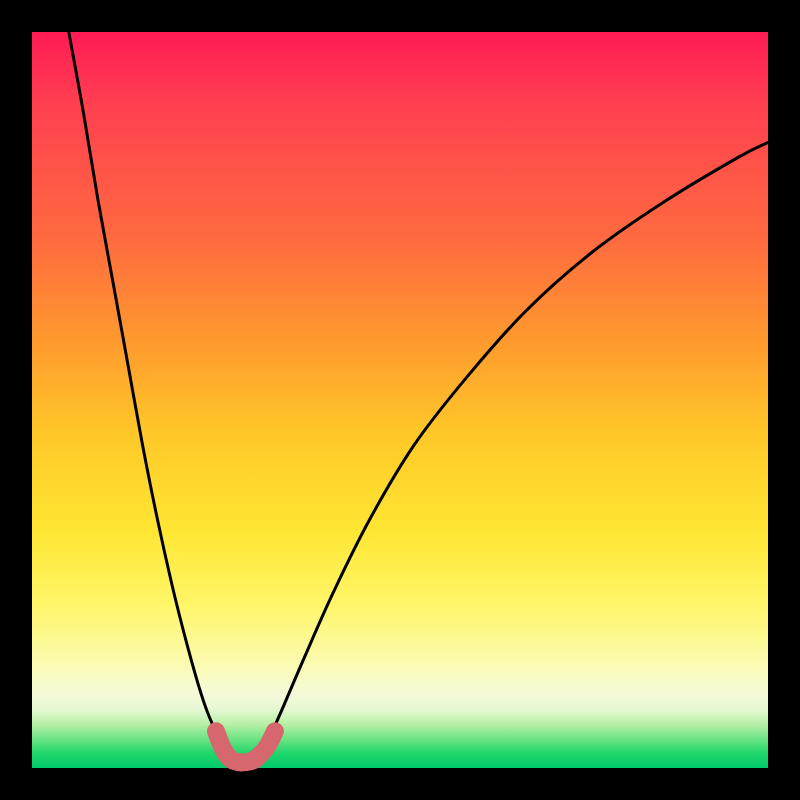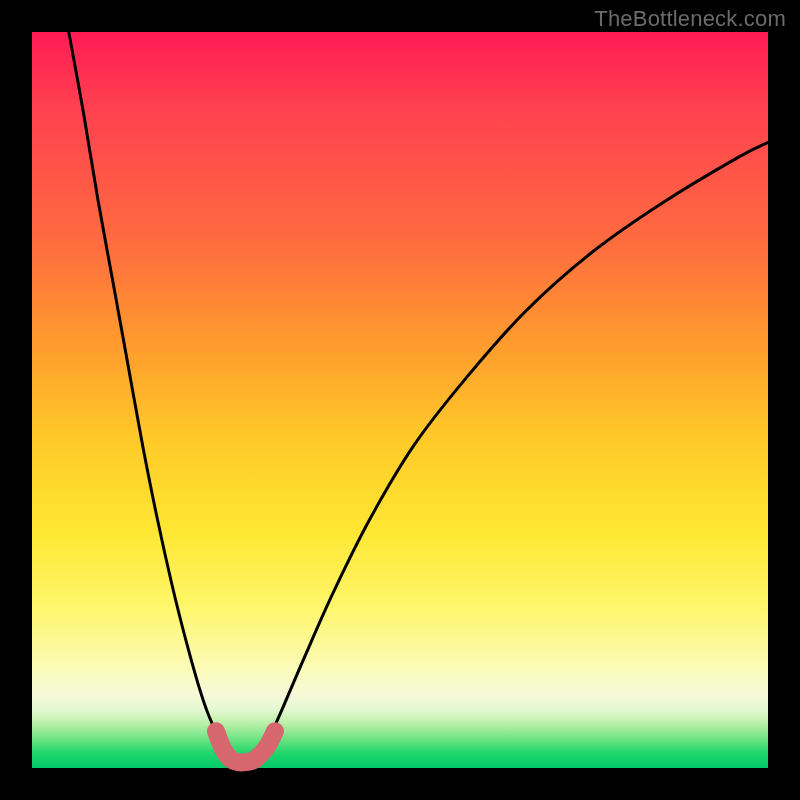--- a/index.html
+++ b/index.html
@@ -58,21 +58,20 @@
     height: 800px;
     pointer-events: none;
   }
 </style>
 </head>
 <body>
 
 <div class="frame">
   <div class="plot-area"></div>
 
-  <div class="watermark">TheBottleneck.com</div>
 
   <svg class="curves" viewBox="0 0 800 800">
     <g>
       <path fill="none" stroke="#000000" stroke-width="3" stroke-linecap="round" d="M 68.8 32.0 C 71.3 45.5, 78.6 84.7, 83.5 113.0 C 88.4 141.2, 93.3 173.1, 98.2 201.3 C 103.1 229.5, 108.1 255.3, 113.0 282.2 C 117.9 309.2, 122.8 336.2, 127.7 363.2 C 132.6 390.2, 137.5 418.4, 142.4 444.2 C 147.3 469.9, 152.2 494.5, 157.1 517.8 C 162.0 541.1, 166.9 563.1, 171.8 584.0 C 176.7 604.9, 181.7 624.5, 186.6 642.9 C 191.5 661.3, 197.0 680.9, 201.3 694.4 C 205.6 707.9, 208.6 715.9, 212.3 723.8 C 216.0 731.8, 221.5 739.2, 223.4 742.2"></path>
       <path fill="none" stroke="#000000" stroke-width="3" stroke-linecap="round" d="M 267.5 742.2 C 270.0 736.7, 276.1 723.2, 282.2 709.1 C 288.4 695.0, 295.7 677.2, 304.3 657.6 C 312.9 638.0, 322.7 614.7, 333.8 591.4 C 344.8 568.1, 357.1 542.3, 370.6 517.8 C 384.1 493.2, 398.8 467.5, 414.7 444.2 C 430.7 420.9, 447.8 400.0, 466.2 377.9 C 484.6 355.8, 504.3 332.5, 525.1 311.7 C 546.0 290.8, 568.1 271.2, 591.4 252.8 C 614.7 234.4, 640.4 217.2, 665.0 201.3 C 689.5 185.3, 721.4 166.9, 738.6 157.1 C 755.7 147.3, 763.1 144.9, 768.0 142.4"></path>
       <path fill="none" stroke="#d6676f" stroke-width="18" stroke-linecap="round" stroke-linejoin="round" d="M 216.0 731.2 C 217.2 734.3, 220.9 744.9, 223.4 749.6 C 225.8 754.3, 228.3 757.1, 230.7 759.2 C 233.2 761.3, 235.6 761.6, 238.1 762.1 C 240.5 762.6, 243.0 762.4, 245.4 762.1 C 247.9 761.9, 250.3 761.9, 252.8 760.6 C 255.3 759.4, 257.7 757.2, 260.2 754.8 C 262.6 752.3, 265.1 749.8, 267.5 745.9 C 270.0 742.0, 273.7 733.7, 274.9 731.2"></path>
     </g>
   </svg>
 </div>
 

